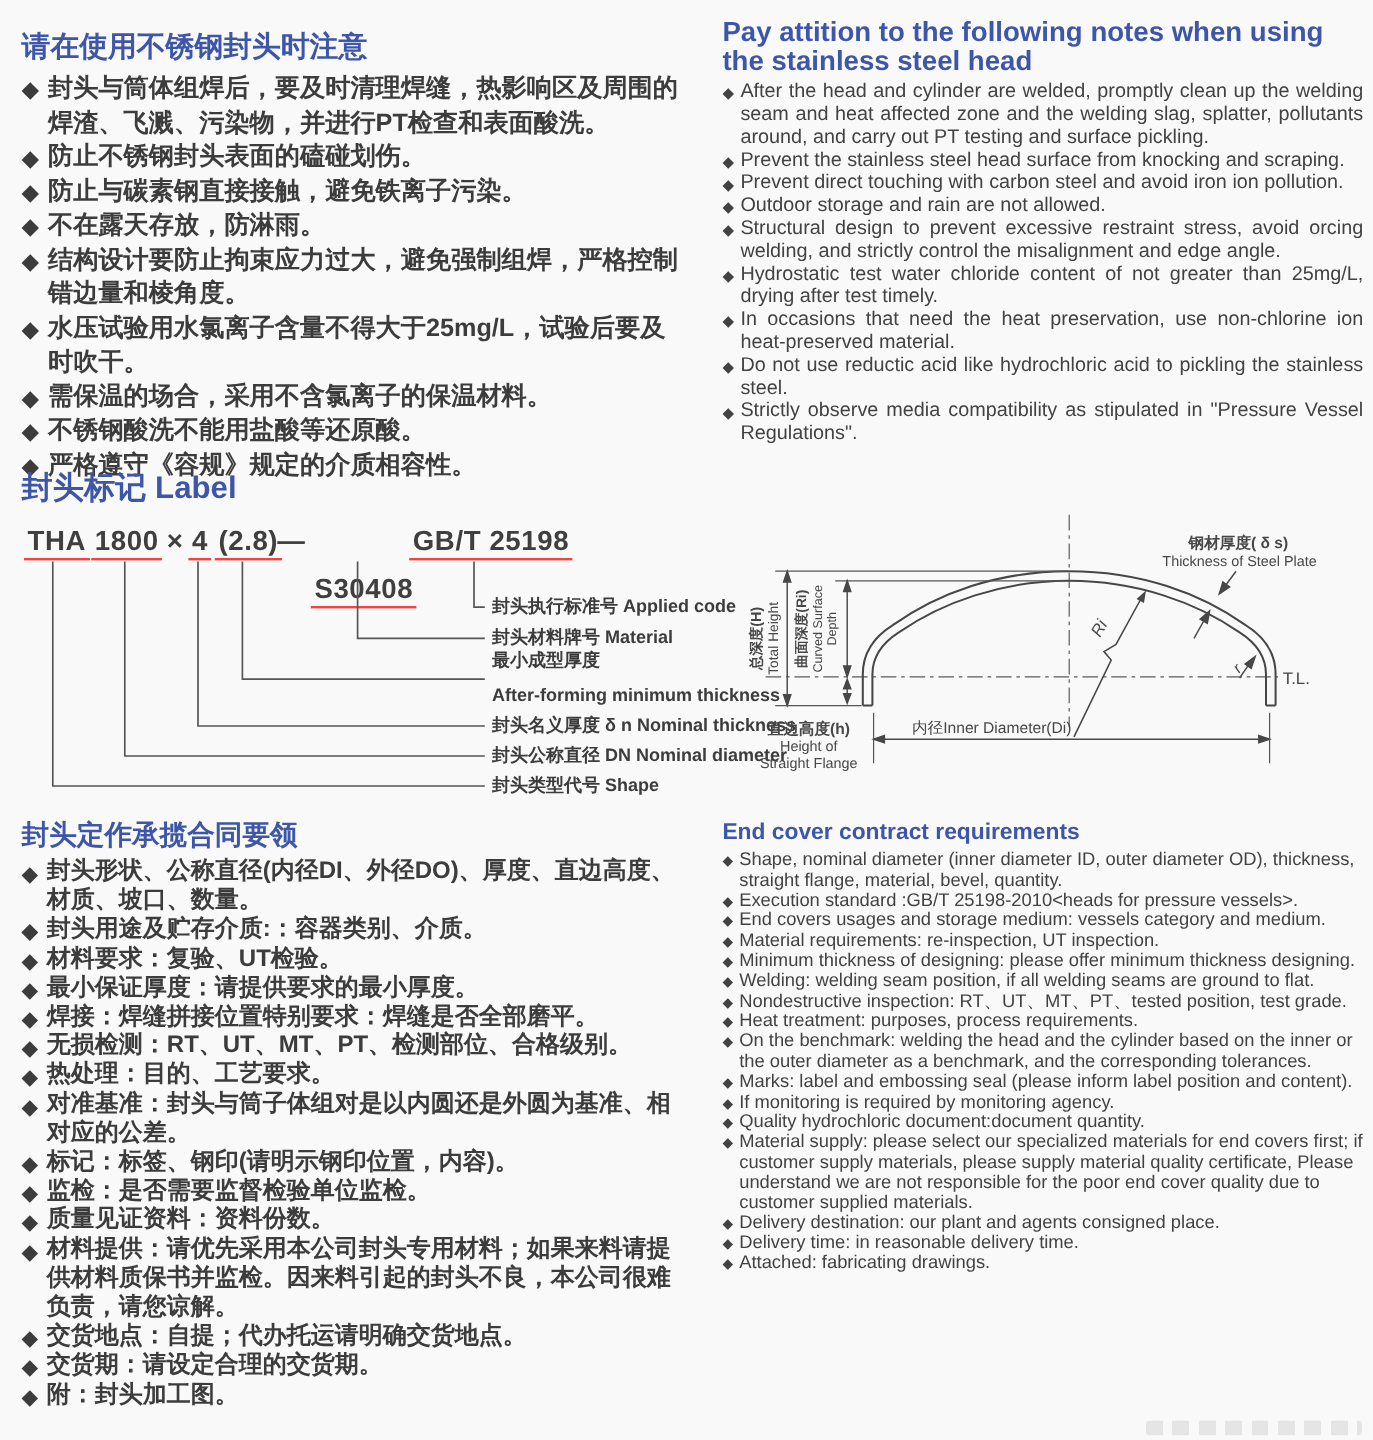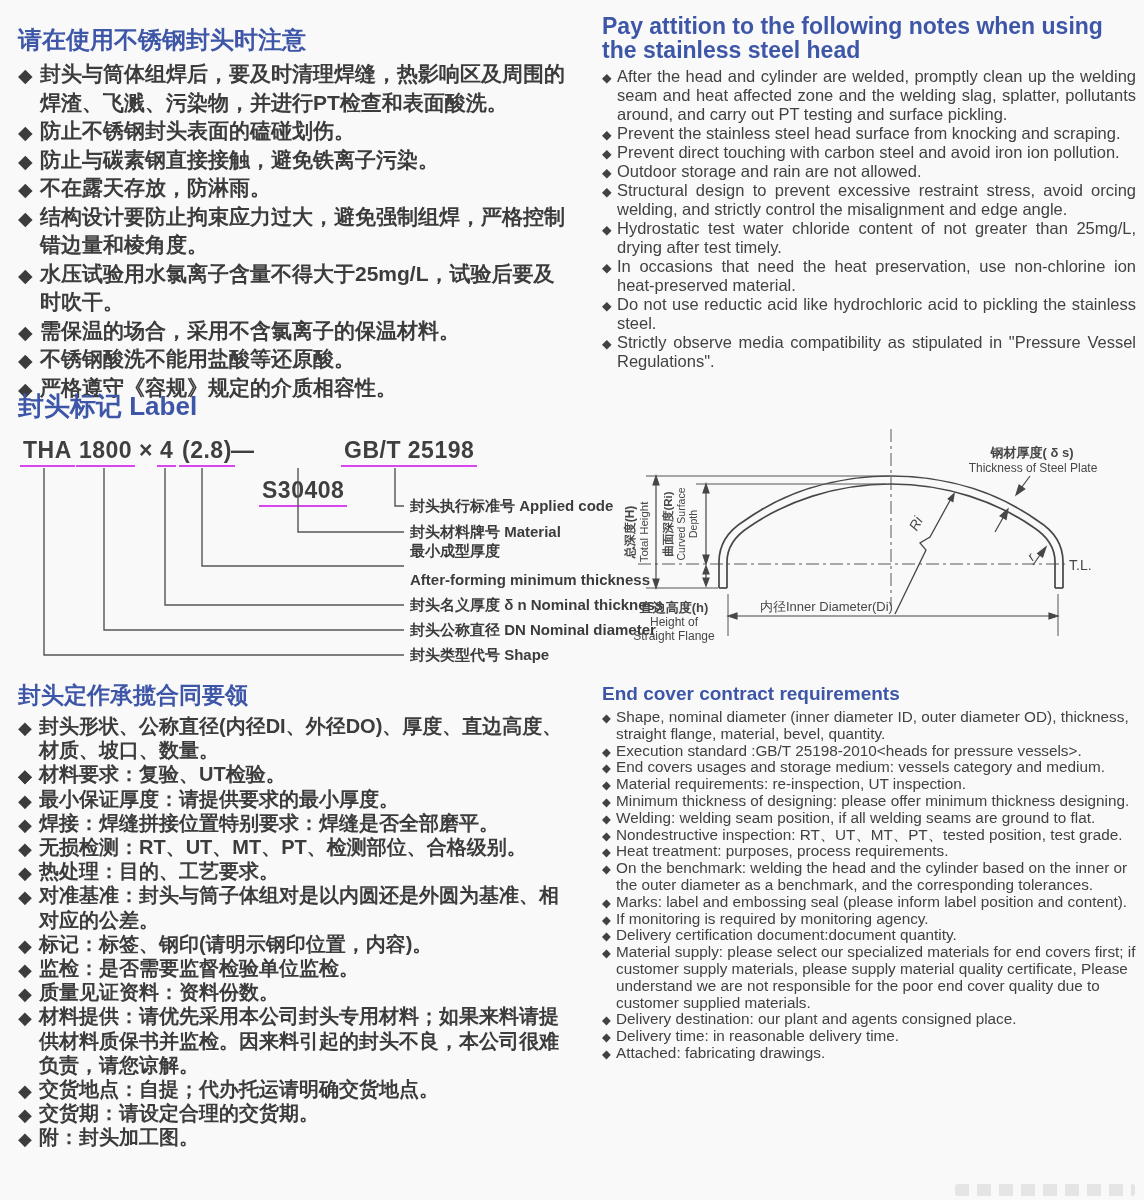--- a/index.html
+++ b/index.html
@@ -21,21 +21,21 @@
   #notes-cn li .b{font-size:19px;top:2px;}
   
   #notes-en{left:602px;top:14px;width:534px;}
   #notes-en h2{font-size:23px;line-height:24px;margin-bottom:5px;font-weight:600;}
   #notes-en li{font-size:16.5px;line-height:19px;padding-left:15px;text-align:justify;color:#424242;}
   #notes-en li .b{font-size:12.5px;top:2px;}
   
   #label-title{left:18px;top:390px;font-size:26px;line-height:32px;}
   #formula-area{left:18px;top:436px;width:640px;height:250px;font-weight:600;}
   .tk{position:absolute;top:0;font-size:23px;line-height:28px;color:#3f3f3f;letter-spacing:.5px;}
-  .tk.u{border-bottom:2px solid #d946ef;padding:0 3px 1px 3px;}
+  .tk.u{border-bottom:2px solid #ef4444;padding:0 3px 1px 3px;}
   .tk1{left:2px;}.tk2{left:58px;}.tk3{left:121px;}.tk4{left:139px;}
   .tk5{left:161px;}.tk6{left:213px;}.tk7{left:241px;margin-top:40px;}.tk8{left:323px;}
   .callout{position:absolute;left:392px;font-size:15px;line-height:22px;color:#3c3c3c;white-space:nowrap;font-weight:600;}
   #callout-lines{position:absolute;left:0;top:0;pointer-events:none;}
   
   #head-diagram{left:610px;top:424px;}
   
   #contract-cn{left:18px;top:680px;width:550px;}
   #contract-cn h2{font-size:23px;line-height:30px;margin-bottom:4px;}
   #contract-cn li{font-size:20px;line-height:24.2px;font-weight:700;padding-left:21px;color:#3c3c3c;}
@@ -274,20 +274,21 @@
         <span class="b">◆</span>
         <span class="t">封头形状、公称直径(内径DI、外径DO)、厚度、直边高度、材质、坡口、数量。</span>
       </li>
 
       <li>
         <span class="b">◆</span>
       </li>
 
       <li>
         <span class="b">◆</span>
+        <span class="t">封头用途及贮存介质:：容器类别、介质。</span>
       </li>
 
       <li>
         <span class="b">◆</span>
         <span class="t">材料要求：复验、UT检验。</span>
       </li>
 
       <li>
         <span class="b">◆</span>
         <span class="t">最小保证厚度：请提供要求的最小厚度。</span>
@@ -404,21 +405,21 @@
         <span class="t">Marks: label and embossing seal (please inform label position and content).</span>
       </li>
 
       <li>
         <span class="b">◆</span>
         <span class="t">If monitoring is required by monitoring agency.</span>
       </li>
 
       <li>
         <span class="b">◆</span>
-        <span class="t">Delivery certification document:document quantity.</span>
+        <span class="t">Quality hydrochloric document:document quantity.</span>
       </li>
 
       <li>
         <span class="b">◆</span>
         <span class="t">Material supply: please select our specialized materials for end covers first; if customer supply materials, please supply material quality certificate, Please understand we are not responsible for the poor end cover quality due to customer supplied materials.</span>
       </li>
 
       <li>
         <span class="b">◆</span>
         <span class="t">Delivery destination: our plant and agents consigned place.</span>

